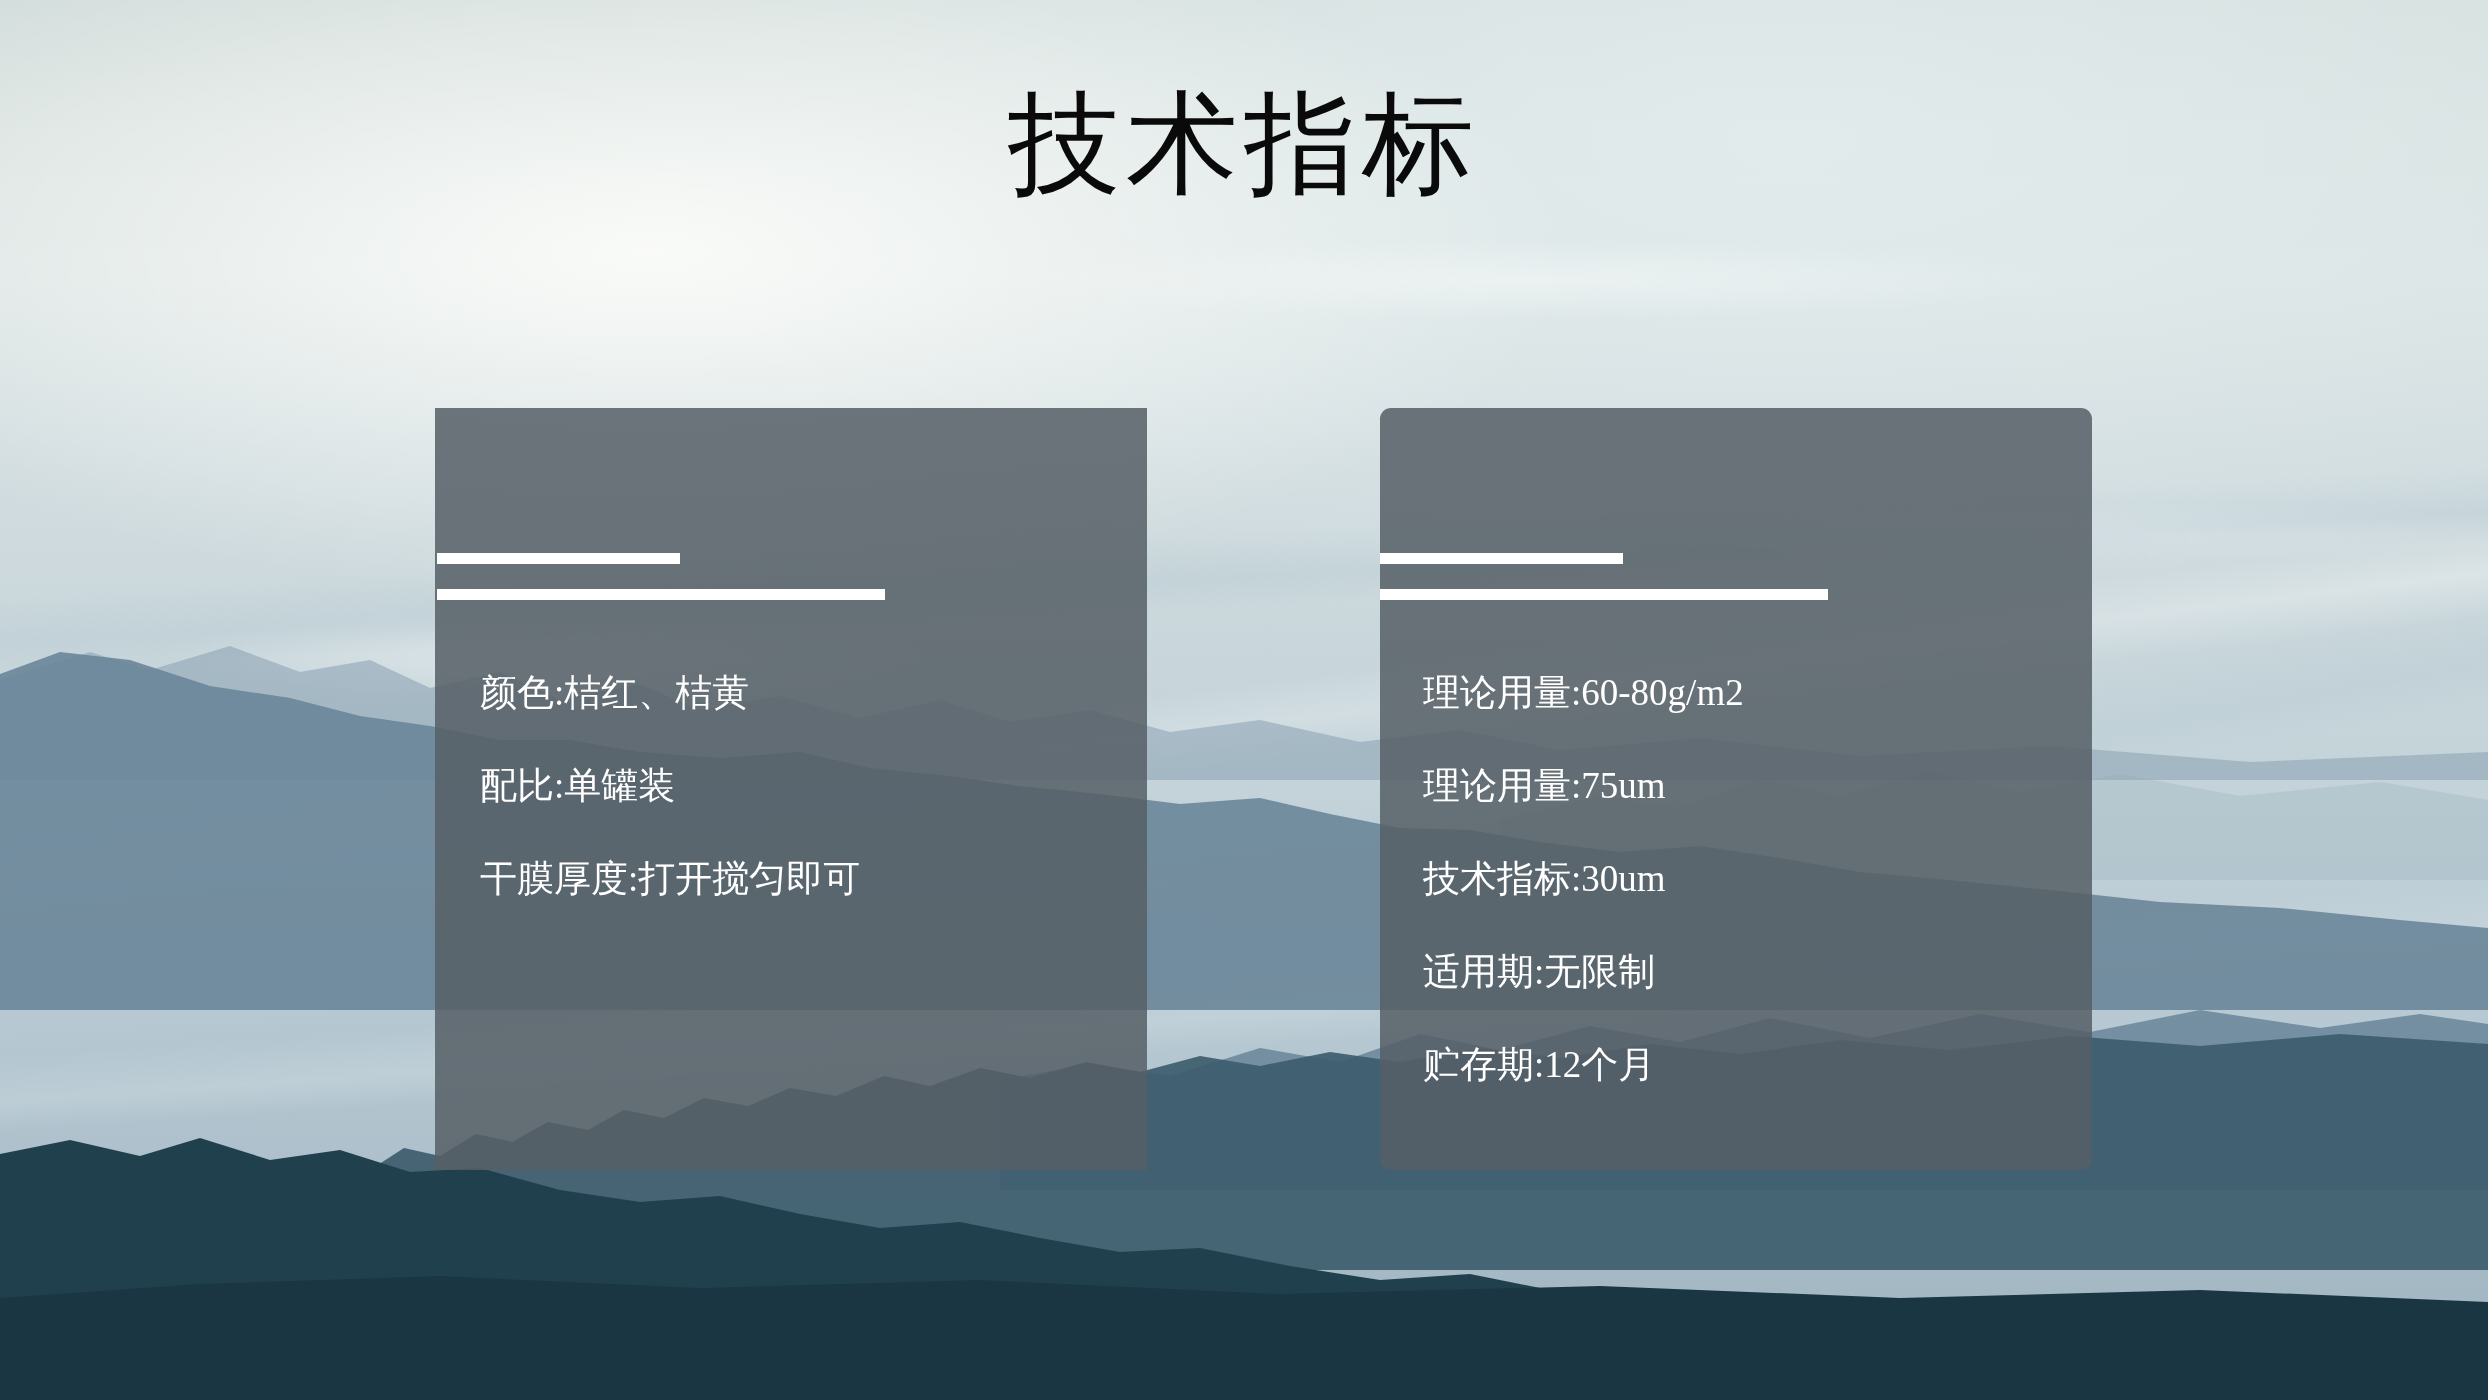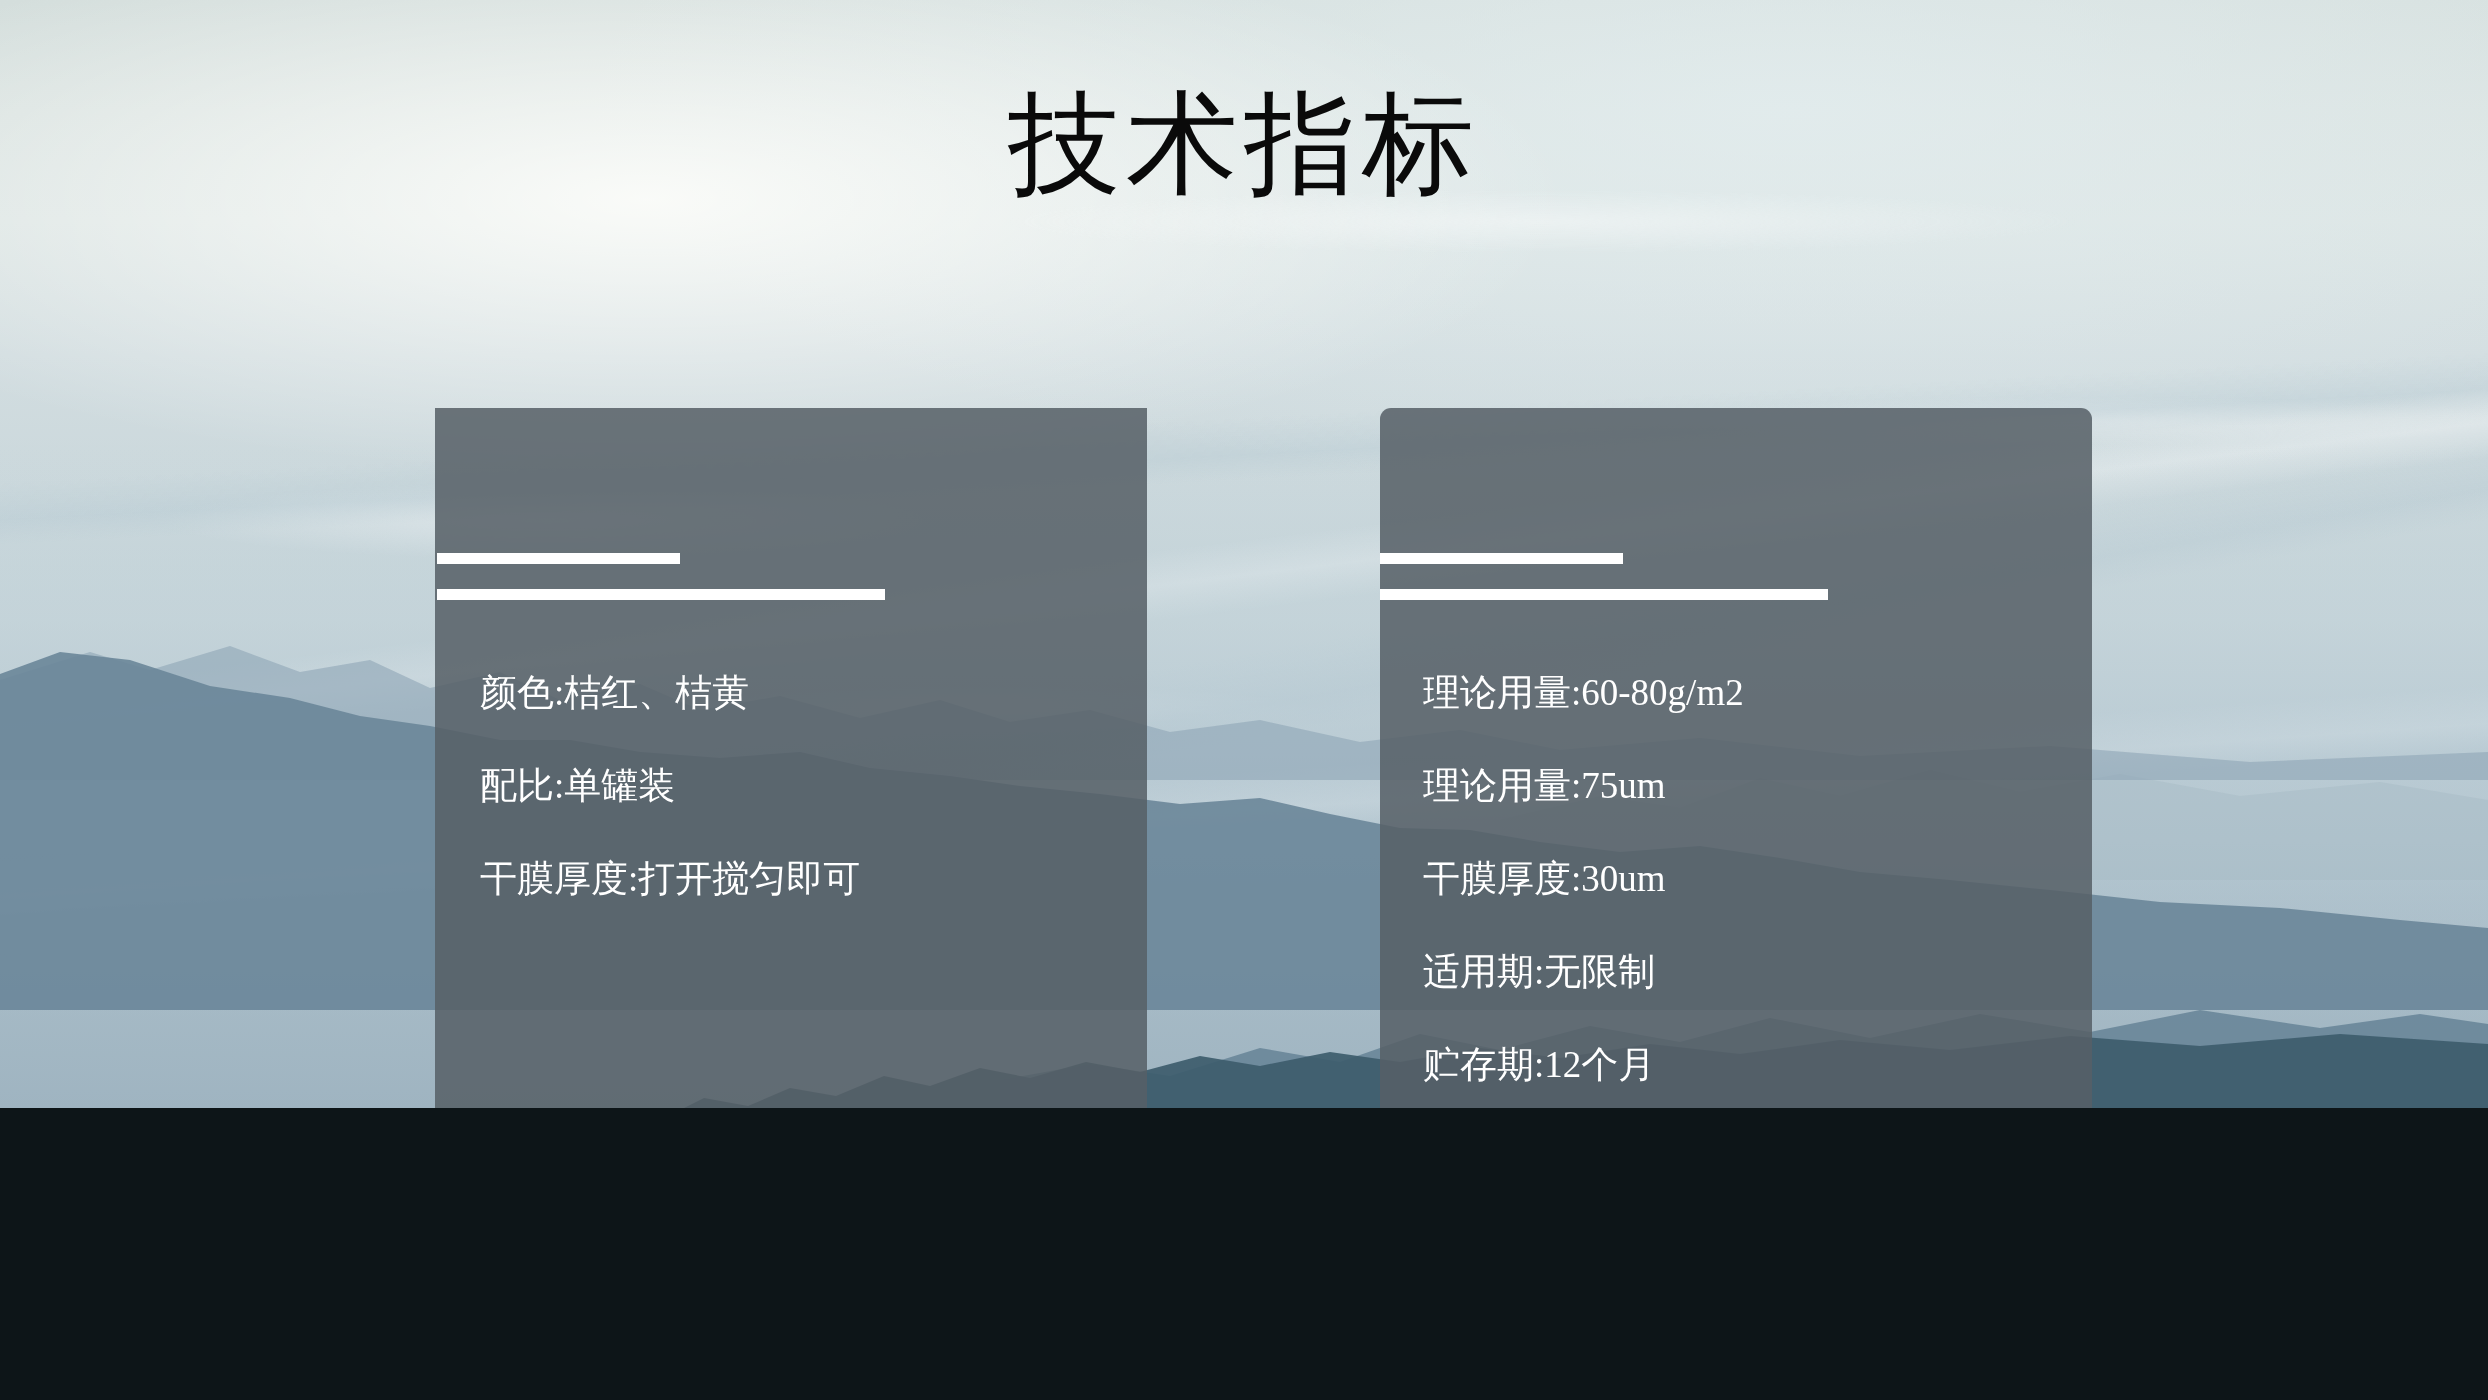--- a/index.html
+++ b/index.html
@@ -8,21 +8,21 @@
     padding: 0;
     background: #0d1518;
   }
   body {
     font-family: "Liberation Serif", "DejaVu Serif", serif;
   }
 
   #slide {
     position: relative;
     width: 2488px;
-    height: 1108px;
+    height: 1400px;
     overflow: hidden;
     background: #ef4444;
   }
 
   
   .bg-layer {
     position: absolute;
     left: 0; top: 0;
     width: 100%; height: 100%;
   }
@@ -201,19 +201,19 @@
   </div>
 
   <div class="spec-card right">
     <div class="card-rules">
       <div class="rule rule-short"></div>
       <div class="rule rule-long"></div>
     </div>
     <div class="card-body">
       <div class="spec-line">理论用量:60-80g/m2</div>
       <div class="spec-line">理论用量:75um</div>
-      <div class="spec-line">干膜厚度:30um</div>
+      <div class="spec-line">技术指标:30um</div>
       <div class="spec-line">适用期:无限制</div>
       <div class="spec-line">贮存期:12个月</div>
     </div>
   </div>
 
 </div>
 
 </body></html>

